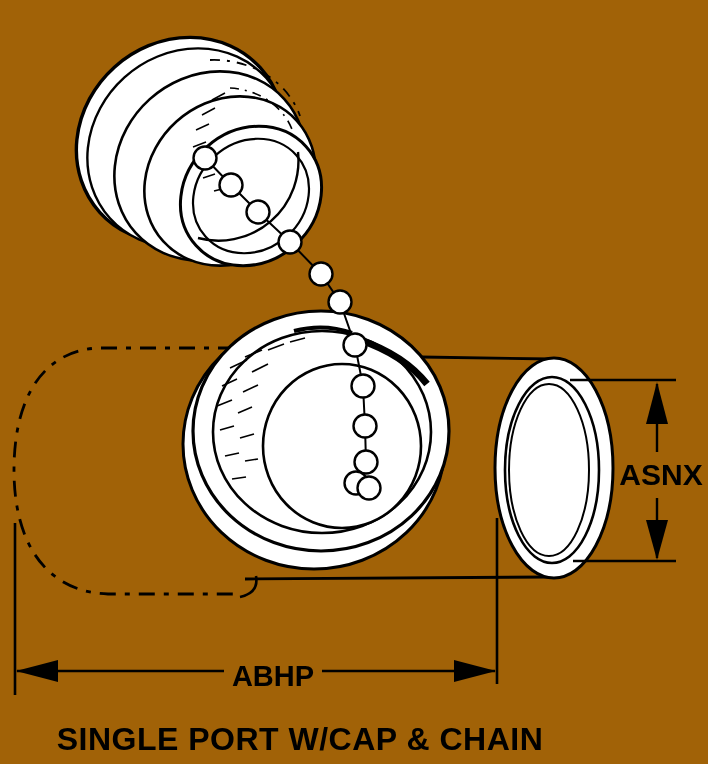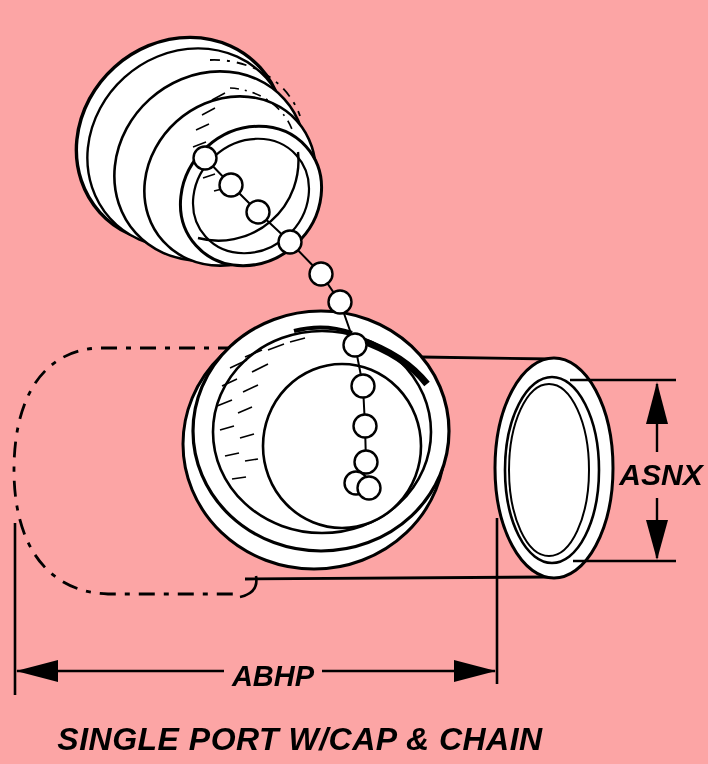--- a/index.html
+++ b/index.html
@@ -7,22 +7,21 @@
     padding: 0;
     background: #ffffff;
     width: 708px;
     height: 764px;
     overflow: hidden;
   }
   .stage {
     position: relative;
     width: 708px;
     height: 764px;
-    background: #fca5a5;
-    font-style: italic;
+    background: #a16207;
   }
   svg { display: block; }
   .dim-label {
     font-family: "Liberation Sans", "DejaVu Sans", sans-serif;
     font-weight: bold;
     fill: #000000;
   }
   .asnx-label { font-size: 30px; }
   .abhp-label { font-size: 29px; }
   .title-label {

